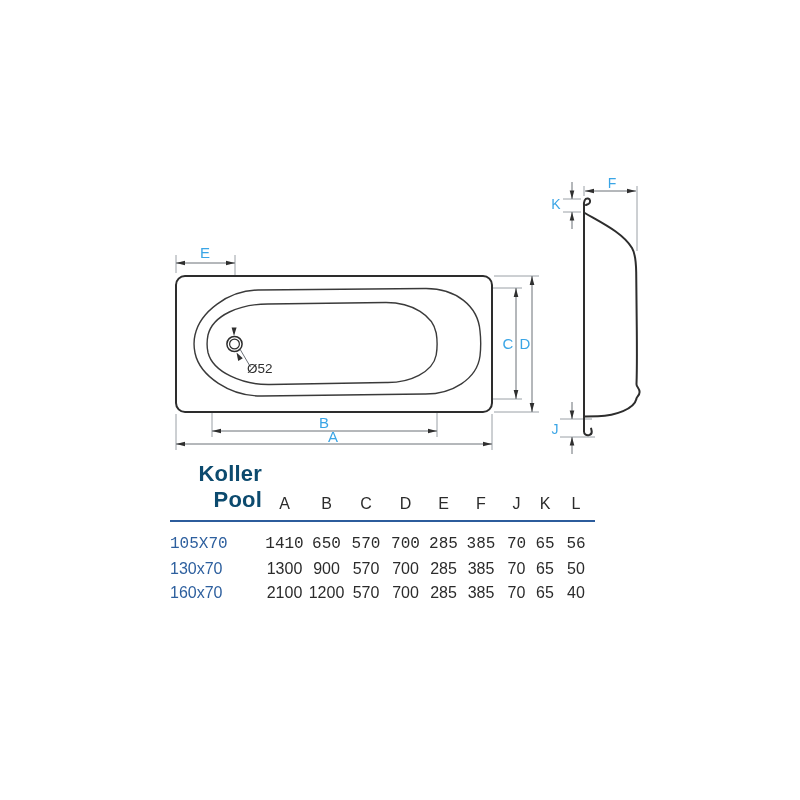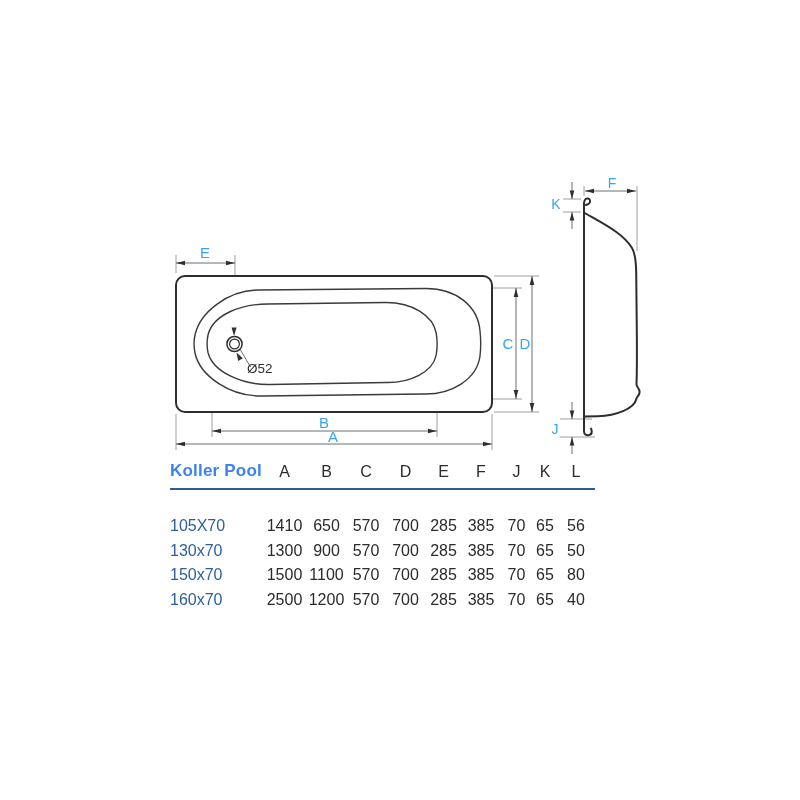--- a/index.html
+++ b/index.html
@@ -7,25 +7,25 @@
   .stage{position:relative;width:800px;height:800px;background:#fff;overflow:hidden;}
   svg{position:absolute;left:0;top:0;}
   svg text{font-family:"Liberation Sans",sans-serif;}
   .dim-label{font-size:15px;fill:#3aa5e6;}
   .dim-label-sm{font-size:14px;fill:#3aa5e6;}
   .drain-label{font-size:13.5px;fill:#2f2f2f;}
 
   .table-wrap{position:absolute;left:170px;top:461px;width:425px;}
   table{border-collapse:collapse;table-layout:fixed;width:425px;}
   thead th,thead td{border-bottom:2px solid #2c5c9c;padding:0 0 7px 0;vertical-align:bottom;}
-  thead td.t-title{text-align:left;font-weight:bold;font-size:17px;color:#3b82f6;letter-spacing:.2px;}
+  thead td.t-title{text-align:right;font-weight:bold;font-size:22px;color:#0c4a6e;letter-spacing:.2px;}
   thead th{font-weight:400;font-size:16px;color:#2b2b2b;text-align:center;}
   tbody td{text-align:center;font-size:16px;color:#2b2b2b;height:24.5px;padding:0;white-space:nowrap;}
   tbody td.size{text-align:left;color:#2d5f9e;}
-  tbody tr:first-child td{padding-top:24px;}
+  tbody tr:first-child td{padding-top:10px;font-family:Liberation Mono, monospace;}
 </style>
 </head>
 <body>
 
 <div class="stage">
 
   <svg width="800" height="460" viewBox="0 0 800 460">
 
     <g>
 
@@ -205,34 +205,22 @@
             <td>900</td>
             <td>570</td>
             <td>700</td>
             <td>285</td>
             <td>385</td>
             <td>70</td>
             <td>65</td>
             <td>50</td>
           </tr>
           <tr>
-            <td class="size">150x70</td>
-            <td>1500</td>
-            <td>1100</td>
-            <td>570</td>
-            <td>700</td>
-            <td>285</td>
-            <td>385</td>
-            <td>70</td>
-            <td>65</td>
-            <td>80</td>
-          </tr>
-          <tr>
             <td class="size">160x70</td>
-            <td>2500</td>
+            <td>2100</td>
             <td>1200</td>
             <td>570</td>
             <td>700</td>
             <td>285</td>
             <td>385</td>
             <td>70</td>
             <td>65</td>
             <td>40</td>
           </tr>
         </tbody>

